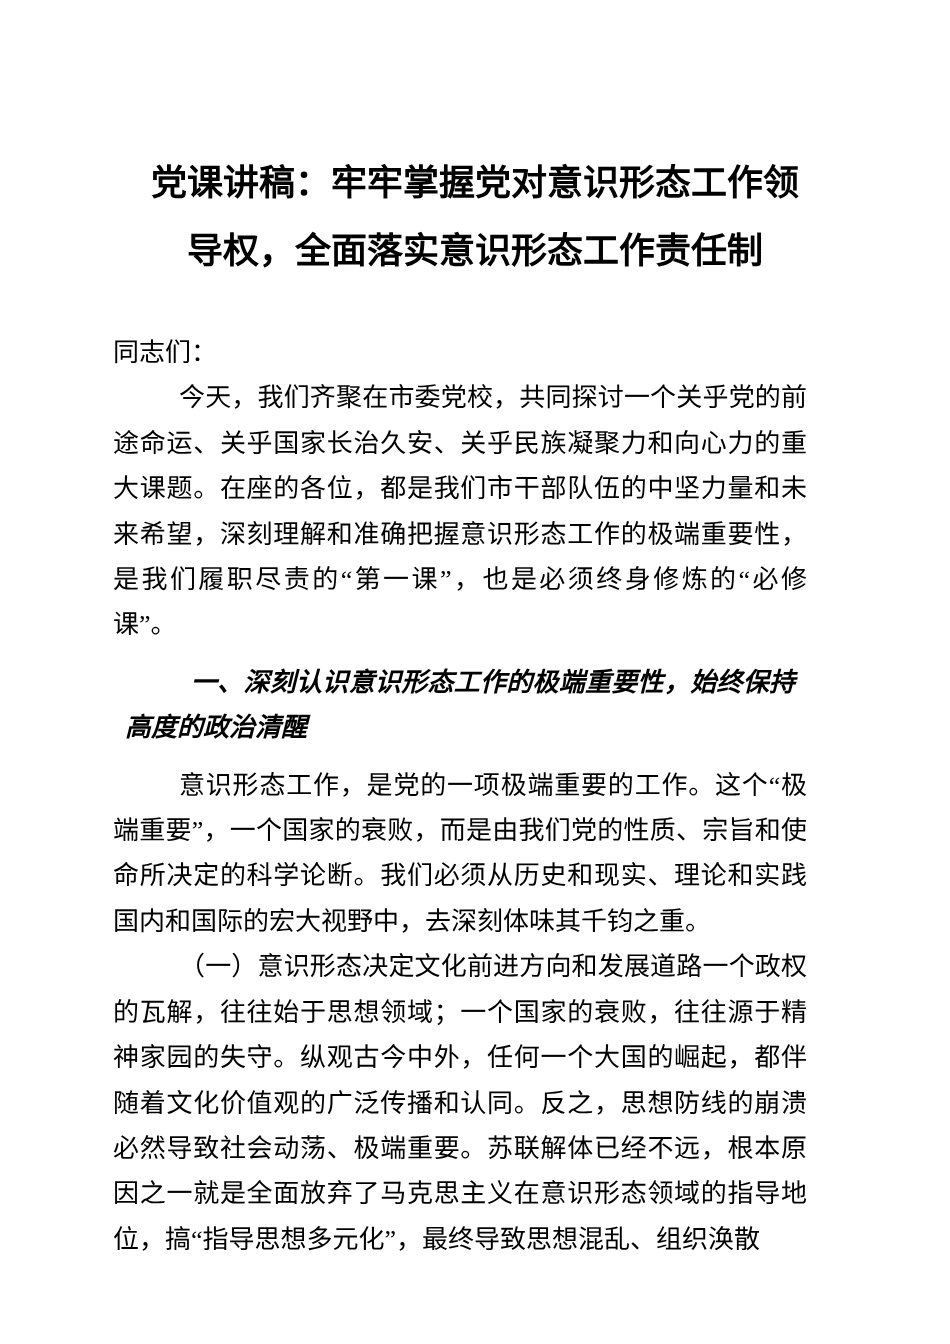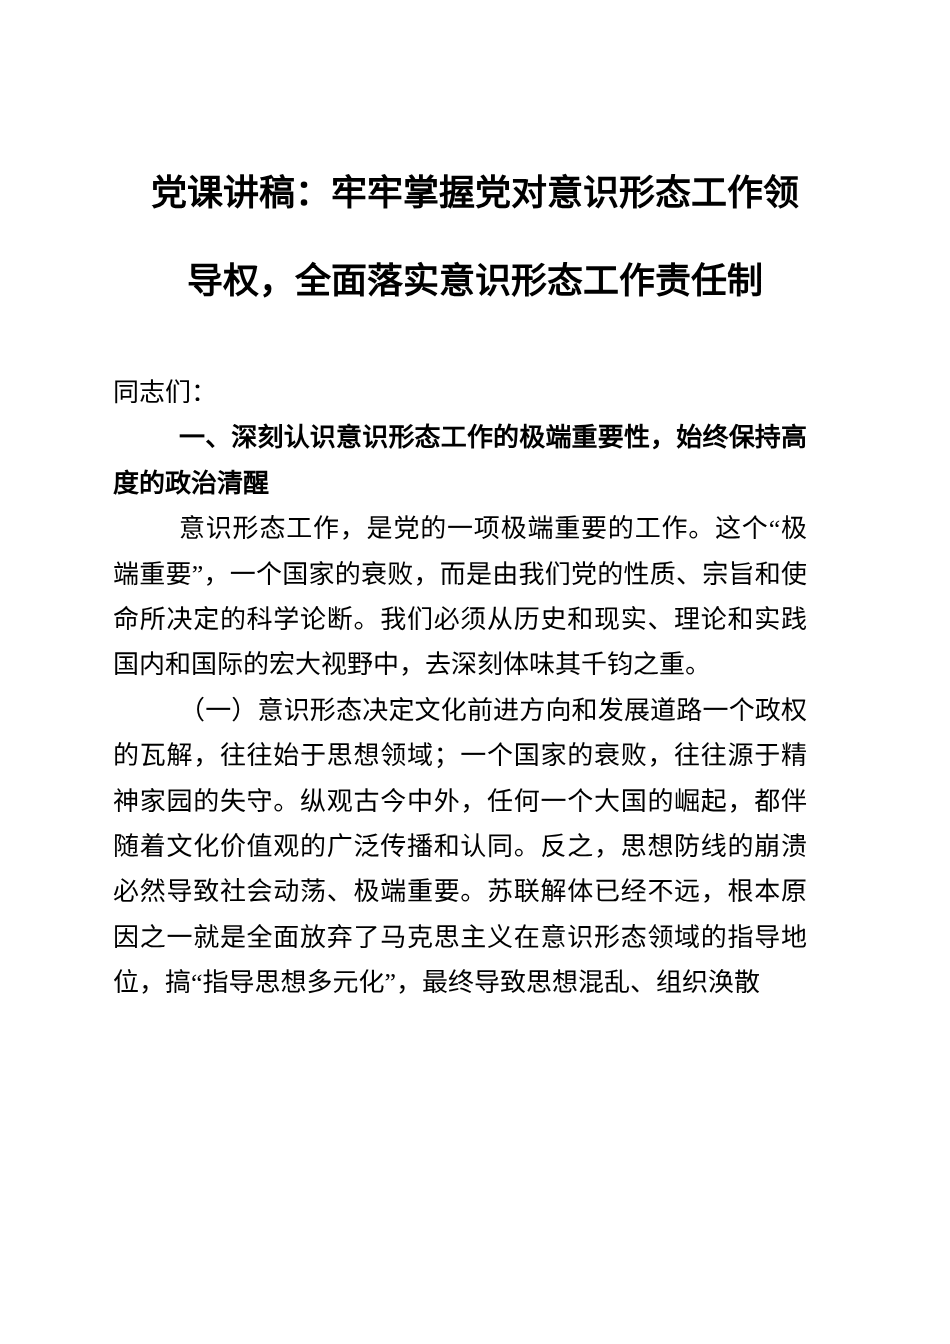--- a/index.html
+++ b/index.html
@@ -20,21 +20,21 @@
     background: #ffffff;
     padding-top: 149px;
     overflow: hidden;
   }
   .title {
     width: 650px;
     margin: 0 auto 45px auto;
     font-family: "Liberation Serif", serif;
     font-weight: 700;
     font-size: 36px;
-    line-height: 88px;
+    line-height: 68px;
     text-align: center;
     color: #000000;
   }
   .content {
     margin-left: 113px;
     width: 694px;
     font-family: "Liberation Serif", serif;
     font-size: 26px;
     line-height: 45.4px;
     text-align: justify;
@@ -46,35 +46,37 @@
     text-indent: 66px;
   }
   .salutation {
     text-indent: 0;
   }
   .heading {
     font-family: "Liberation Sans", sans-serif;
     font-weight: 700;
     font-size: 26px;
     line-height: 45.4px;
-    margin: 0;
+    margin: 12px;
     text-indent: 66px;
+    font-style: italic;
   }
 </style>
 </head>
 <body>
 
 <div class="page">
 
   <h1 class="title">党课讲稿：牢牢掌握党对意识形态工作领导权，全面落实意识形态工作责任制</h1>
 
   <div class="content">
 
     <p class="para salutation">同志们：</p>
 
+    <p class="para">今天，我们齐聚在市委党校，共同探讨一个关乎党的前途命运、关乎国家长治久安、关乎民族凝聚力和向心力的重大课题。在座的各位，都是我们市干部队伍的中坚力量和未来希望，深刻理解和准确把握意识形态工作的极端重要性，是我们履职尽责的“第一课”，也是必须终身修炼的“必修课”。</p>
 
     <h2 class="heading">一、深刻认识意识形态工作的极端重要性，始终保持高度的政治清醒</h2>
 
     <p class="para">意识形态工作，是党的一项极端重要的工作。这个“极端重要”，一个国家的衰败，而是由我们党的性质、宗旨和使命所决定的科学论断。我们必须从历史和现实、理论和实践国内和国际的宏大视野中，去深刻体味其千钧之重。</p>
 
     <p class="para">（一）意识形态决定文化前进方向和发展道路一个政权的瓦解，往往始于思想领域；一个国家的衰败，往往源于精神家园的失守。纵观古今中外，任何一个大国的崛起，都伴随着文化价值观的广泛传播和认同。反之，思想防线的崩溃必然导致社会动荡、极端重要。苏联解体已经不远，根本原因之一就是全面放弃了马克思主义在意识形态领域的指导地位，搞“指导思想多元化”，最终导致思想混乱、组织涣散</p>
 
   </div>
 </div>
 

